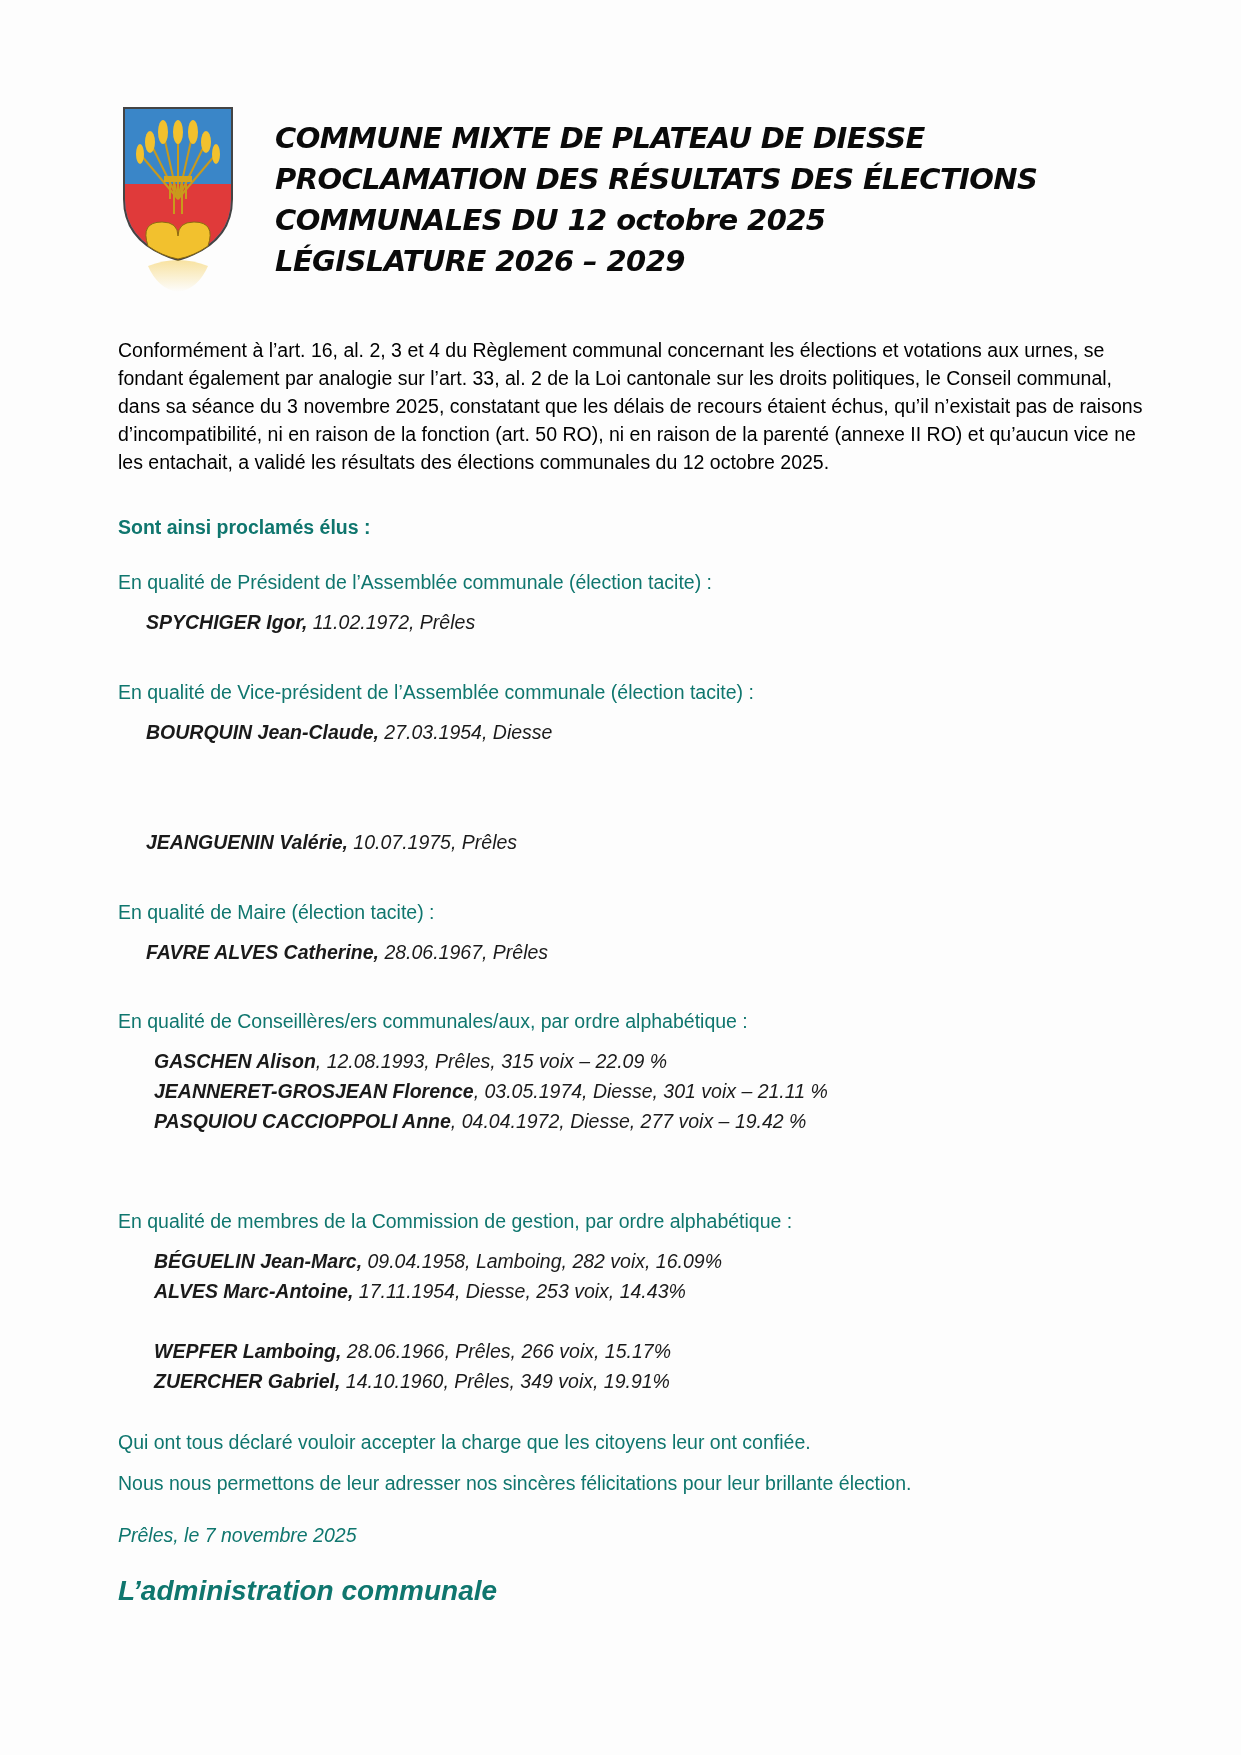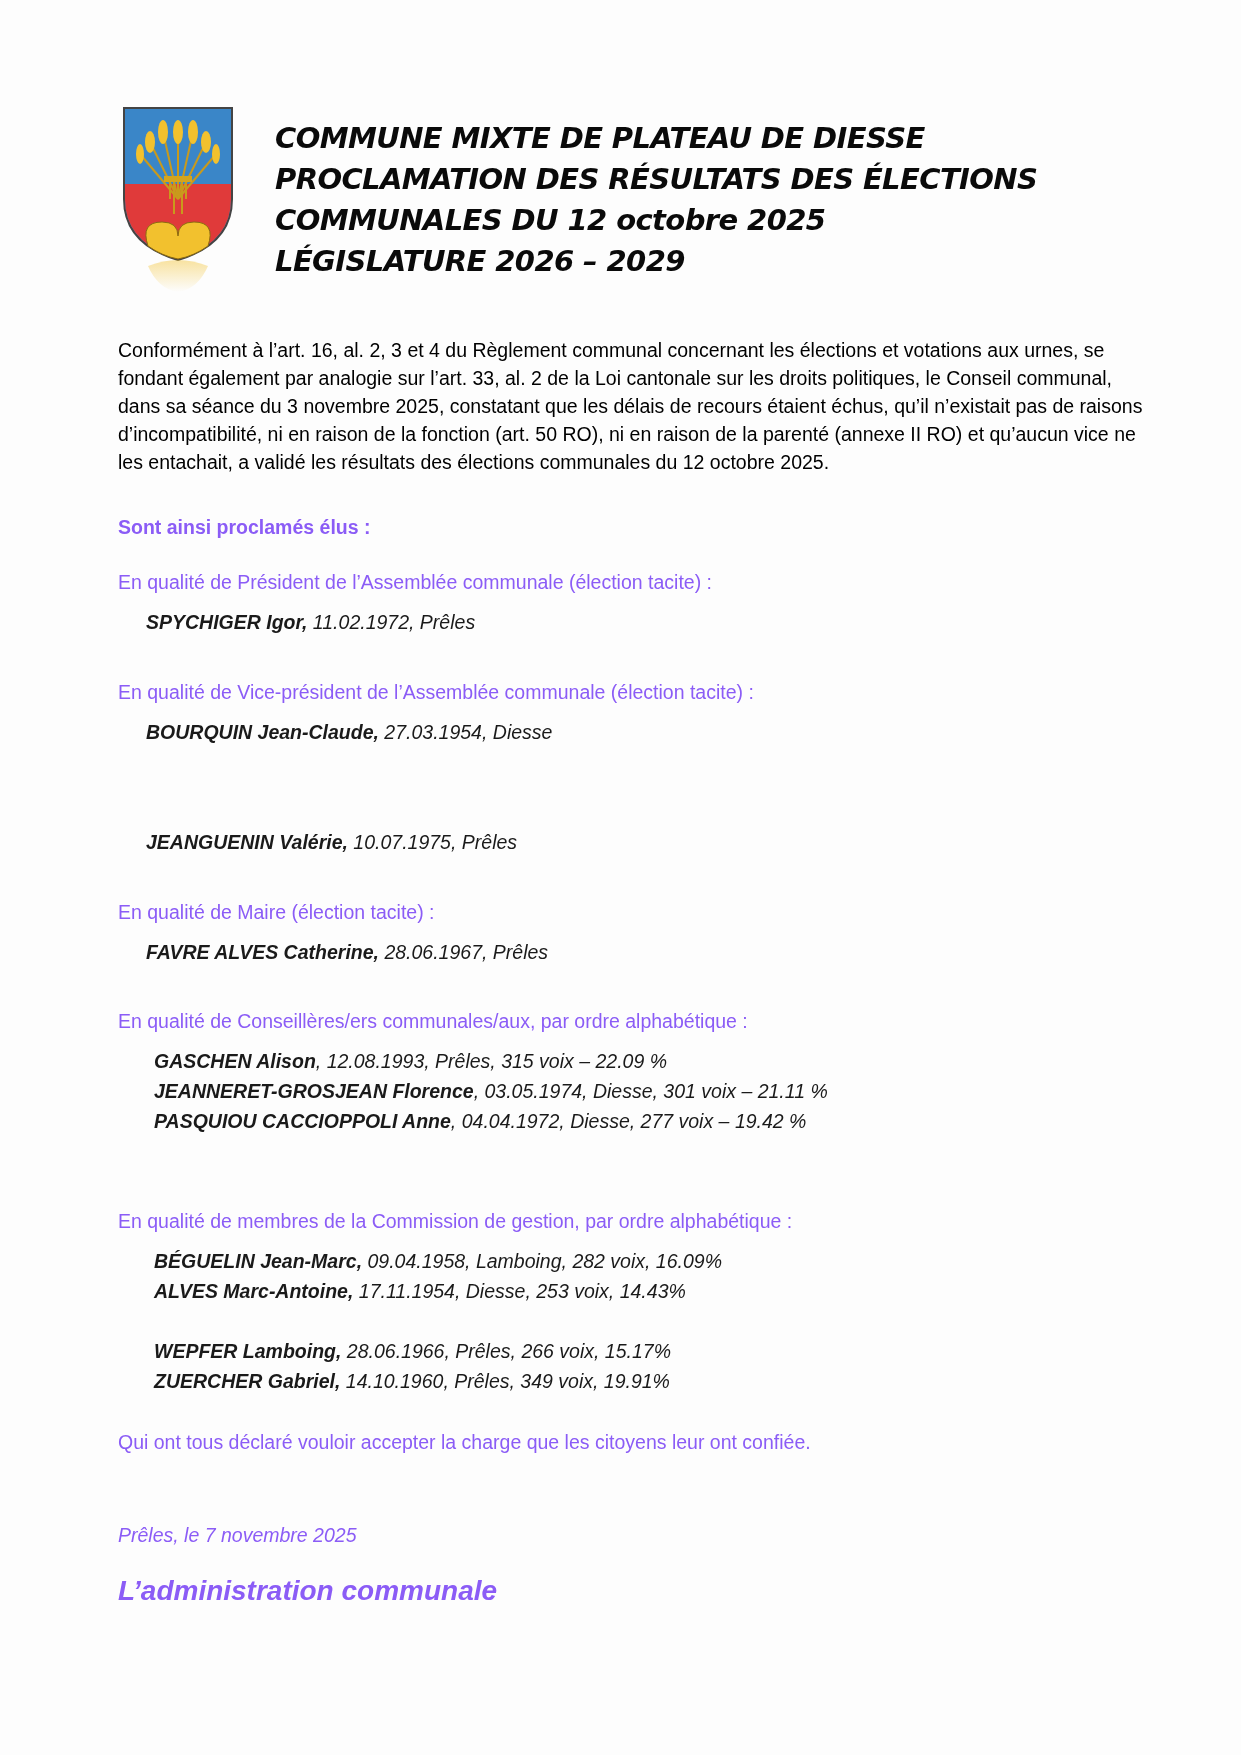--- a/index.html
+++ b/index.html
@@ -19,21 +19,21 @@
       font-weight: bold; font-style: italic;
       font-size: 29px; line-height: 41px; letter-spacing: -0.6px;
       color: #0a0a0a;
     }
     .title-line { display: block; white-space: nowrap; }
     .body-text {
       position: absolute; left: 118px; width: 1040px;
       font-size: 19.5px; line-height: 28px; color: #000000;
     }
     .intro { top: 336px; }
-    .p { position: absolute; left: 118px; font-size: 19.5px; line-height: 28px; color: #8b5cf6; white-space: nowrap; }
+    .p { position: absolute; left: 118px; font-size: 19.5px; line-height: 28px; color: #0f766e; white-space: nowrap; }
     .bold { font-weight: bold; }
     .it { font-style: italic; }
     .entry { position: absolute; font-size: 19.5px; line-height: 28px; white-space: nowrap; font-style: italic; color: #1a1a1a; }
     .entry .name { font-weight: bold; }
     .signature { font-weight: bold; font-style: italic; font-size: 28px; }
   </style>
 </head>
 <body>
 
 <div class="page">
@@ -125,17 +125,18 @@
     <span class="name">ALVES Marc-Antoine,</span><span> 17.11.1954, Diesse, 253 voix, 14.43%</span>
   </div>
   <div class="entry" style="left:154px;top:1337px">
     <span class="name">WEPFER Lamboing,</span><span> 28.06.1966, Prêles, 266 voix, 15.17%</span>
   </div>
   <div class="entry" style="left:154px;top:1367px">
     <span class="name">ZUERCHER Gabriel,</span><span> 14.10.1960, Prêles, 349 voix, 19.91%</span>
   </div>
 
   <div class="p" style="top:1428px">Qui ont tous déclaré vouloir accepter la charge que les citoyens leur ont confiée.</div>
+  <div class="p" style="top:1469px">Nous nous permettons de leur adresser nos sincères félicitations pour leur brillante élection.</div>
 
   <div class="p it" style="top:1521px">Prêles, le 7 novembre 2025</div>
 
   <div class="p signature" style="top:1577px">L’administration communale</div>
 </div>
 
 </body></html>

